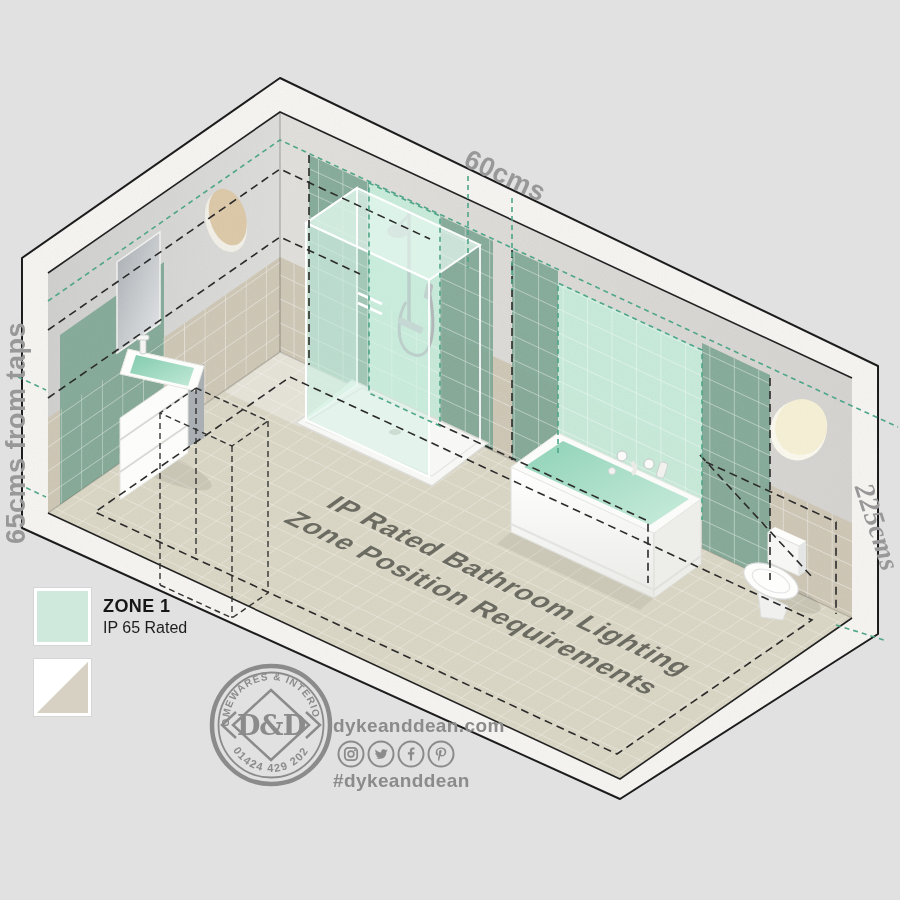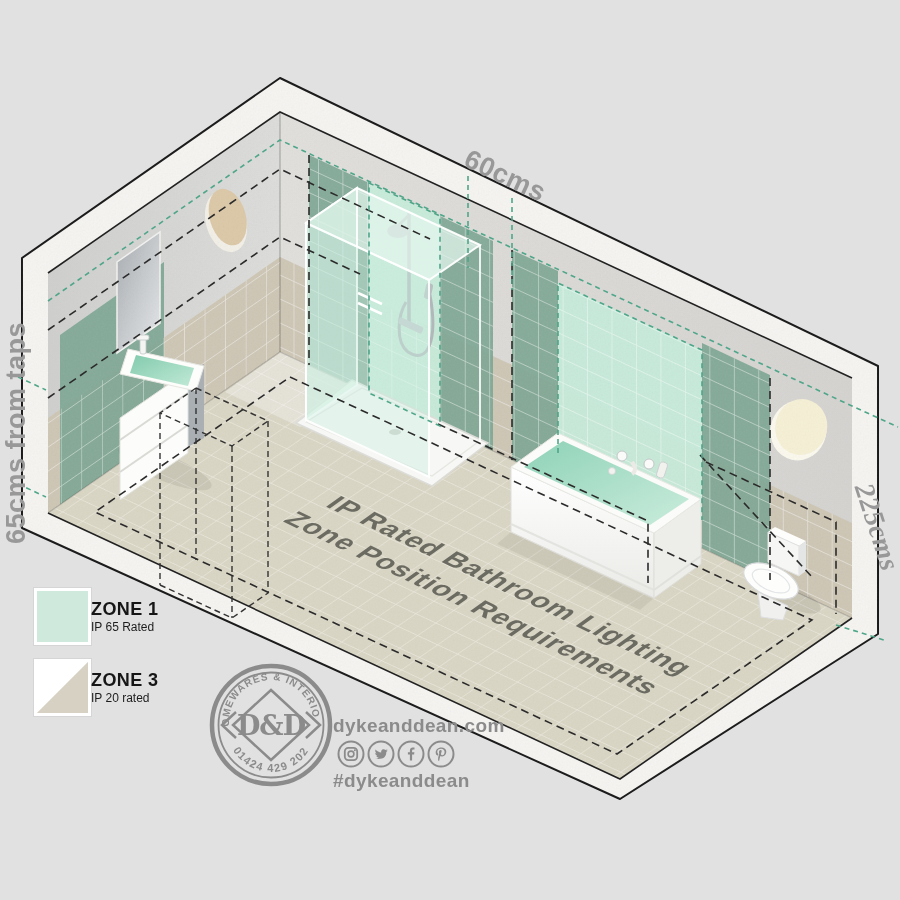--- a/index.html
+++ b/index.html
@@ -7,29 +7,29 @@
        font-family:"Liberation Sans", sans-serif;}
   .stage{position:absolute;inset:0;width:900px;height:900px;}
   svg{position:absolute;left:0;top:0;}
   .dim-label{position:absolute;color:#989898;font-weight:600;white-space:nowrap;
              font-size:27px;letter-spacing:.5px;}
   .dim-top{left:505px;top:176px;transform:translate(-50%,-50%) rotate(25deg);}
   .dim-left{left:16px;top:433px;transform:translate(-50%,-50%) rotate(-90deg);font-weight:700;}
   .dim-right{left:877px;top:527px;transform:translate(-50%,-50%) rotate(72deg);
              font-style:italic;font-family:"Liberation Serif",serif;font-size:28px;}
   .legend{position:absolute;left:34px;top:588px;display:flex;flex-direction:column;gap:14px;}
-  .legend-row{display:flex;align-items:center;}
+  .legend-row{display:flex;align-items:center;gap:12px;}
   .swatch{width:57px;height:57px;border:3px solid #ffffff;box-sizing:border-box;
           box-shadow:0 0 0 1px rgba(0,0,0,0.05);}
   .swatch1{background:#cfeadd;}
   .swatch2{background:#7fa795;}
   .swatch3{background:linear-gradient(to bottom right,#ffffff 49.5%,#d6d1c3 50.3%);}
   .legend-text{display:flex;flex-direction:column;justify-content:center;line-height:1.25;}
   .legend-zone{font-size:18px;font-weight:700;color:#161616;letter-spacing:.4px;}
-  .legend-rating{font-size:12px;font-weight:500;color:#1d1d1d;}
+  .legend-rating{font-size:16px;font-weight:500;color:#1d1d1d;}
 </style>
 </head>
 <body>
 
 <div class="stage">
 
 <svg width="900" height="900" viewBox="0 0 900 900">
   <defs>
     <linearGradient id="g-mirror" x1="0" y1="0" x2="1" y2="1">
       <stop offset="0" stop-color="#a7acb0"></stop>
@@ -284,20 +284,16 @@
 <div class="legend">
   <div class="legend-row">
     <div class="swatch swatch1"></div>
     <div class="legend-text">
       <div class="legend-zone">ZONE 1</div>
       <div class="legend-rating">IP 65 Rated</div>
     </div>
   </div>
   <div class="legend-row">
     <div class="swatch swatch3"></div>
-    <div class="legend-text">
-      <div class="legend-zone">ZONE 3</div>
-      <div class="legend-rating">IP 20 rated</div>
-    </div>
   </div>
 </div>
 
 </div>
 
 </body></html>

